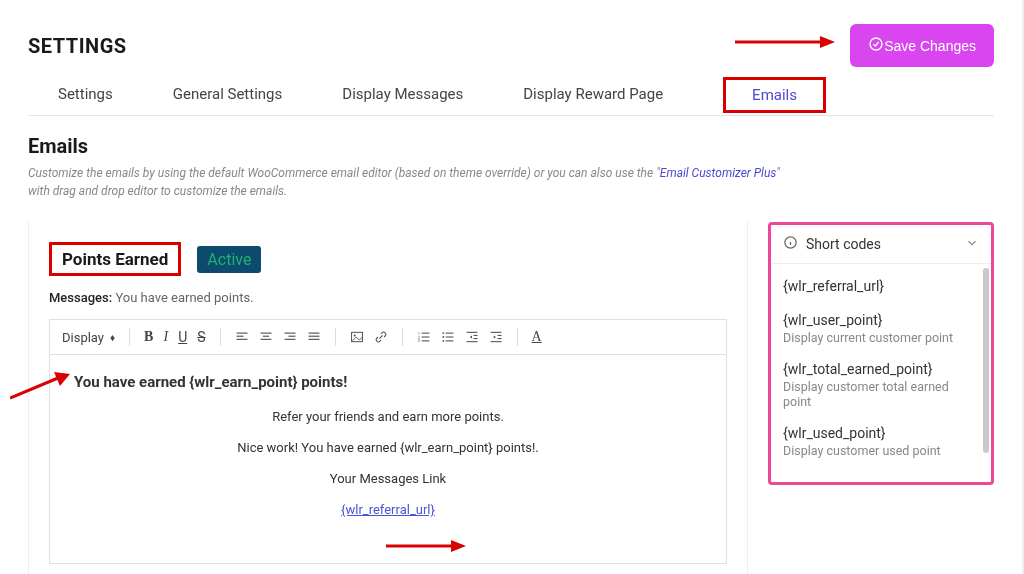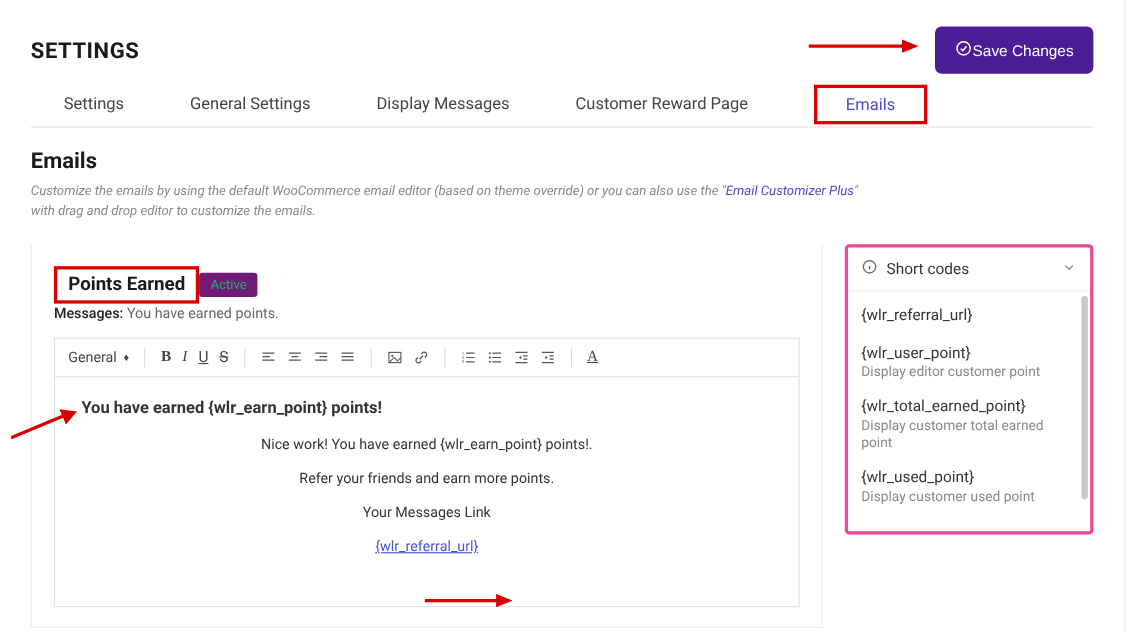--- a/index.html
+++ b/index.html
@@ -1,39 +1,39 @@
 <!DOCTYPE html>
 <html><head>
 <meta charset="utf-8">
 <style>
   * { box-sizing: border-box; margin: 0; padding: 0; }
   body { font-family: -apple-system, BlinkMacSystemFont, "Segoe UI", Roboto, Arial, sans-serif; font-size: 14px; color: #333; background: #fff; width: 1024px; height: 574px; overflow: hidden; position: relative; }
   .page { padding: 24px 28px 10px 28px; position: relative; border-right: 2px solid #eee; height: 574px; }
 
   .header-row { display: flex; justify-content: space-between; align-items: center; margin-bottom: 18px; }
   .page-title { font-size: 20px; font-weight: 700; letter-spacing: 0.5px; color: #1a1a1a; }
-  .save-btn { background: #4c1d95; color: #fff; border: none; border-radius: 6px; padding: 12px 18px; font-size: 14px; cursor: pointer; display: flex; align-items: center; gap: 0; }
+  .save-btn { background: #d946ef; color: #fff; border: none; border-radius: 6px; padding: 12px 18px; font-size: 14px; cursor: pointer; display: flex; align-items: center; gap: 0; }
   .save-btn svg { width: 16px; height: 16px; }
 
   .tabs { display: flex; gap: 60px; border-bottom: 1px solid #e5e5e5; padding-bottom: 10px; margin-bottom: 18px; padding-left: 30px; }
   .tab { color: #444; cursor: pointer; font-size: 15px; }
   .tab.active { color: #5048d1; }
   .tab.boxed { border: 3px solid #d90000; padding: 6px 26px; margin-top: -8px; margin-bottom: -8px; }
 
   .section-title { font-size: 20px; font-weight: 700; color: #1a1a1a; margin-bottom: 6px; }
   .section-desc { font-size: 12px; color: #888; font-style: italic; max-width: 760px; line-height: 1.5; margin-bottom: 22px; }
   .section-desc .link { color: #5048d1; }
 
   .content-row { display: flex; gap: 20px; align-items: flex-start; }
   .editor-panel { flex: 1; background: #fff; border: 1px solid #eee; border-top: none; padding: 20px 20px 18px 20px; position: relative; }
 
-  .title-row { display: flex; align-items: center; margin-bottom: 2px; }
+  .title-row { display: flex; align-items: center; gap: 16px; margin-bottom: 14px; }
   .points-badge-box { border: 3px solid #d90000; padding: 4px 10px; }
   .points-badge-box .pt-title { font-size: 17px; font-weight: 700; color: #1a1a1a; }
-  .active-badge { background: #701a75; color: #1db36a; font-size: 12px; padding: 4px 10px; border-radius: 3px; }
+  .active-badge { background: #0c4a6e; color: #1db36a; font-size: 16px; padding: 4px 10px; border-radius: 3px; }
 
   .subject-row { font-size: 13px; margin-bottom: 14px; }
   .subject-row .lbl { color: #222; font-weight: 500; }
   .subject-row .val { color: #666; }
 
   .ql-container { border: 1px solid #e0e0e0; }
   .ql-toolbar { border-bottom: 1px solid #e0e0e0; padding: 8px 12px; display: flex; align-items: center; gap: 14px; color: #555; }
   .ql-group { display: flex; gap: 10px; align-items: center; }
   .ql-sep { width: 1px; height: 18px; background: #ddd; }
   .ql-toolbar .fmt { font-size: 13px; }
@@ -79,21 +79,21 @@
           </svg>
       </span>
       <span>Save Changes</span>
     </button>
   </div>
 
   <div class="tabs">
     <div class="tab">Settings</div>
     <div class="tab">General Settings</div>
     <div class="tab">Display Messages</div>
-    <div class="tab">Customer Reward Page</div>
+    <div class="tab">Display Reward Page</div>
     <div class="tab active boxed">Emails</div>
   </div>
 
   <div class="section-title">Emails</div>
   <div class="section-desc">
     <span>Customize the emails by using the default WooCommerce email editor (based on theme override) or you can also use the "</span><span class="link">Email Customizer Plus</span><span>" with drag and drop editor to customize the emails.</span>
   </div>
 
   <div class="content-row">
     <div class="editor-panel">
@@ -106,21 +106,21 @@
       </div>
 
       <div class="subject-row">
         <span class="lbl">Messages:</span>
         <span class="val">You have earned points.</span>
       </div>
 
       <div class="ql-container">
         <div class="ql-toolbar">
           <span class="dd tool">
-            <span class="fmt">General</span>
+            <span class="fmt">Display</span>
             <span class="caret">♦</span>
           </span>
           <span class="ql-sep"></span>
           <span class="ql-group">
             <span class="tool icon-b">B</span>
             <span class="tool icon-i">I</span>
             <span class="tool icon-u">U</span>
             <span class="tool icon-s">S</span>
           </span>
           <span class="ql-sep"></span>
@@ -212,22 +212,22 @@
                 </svg>
               </span>
           </span>
           <span class="ql-sep"></span>
           <span class="ql-group">
             <span class="tool" style="font-family:Georgia,serif;text-decoration:underline;">A</span>
           </span>
         </div>
         <div class="ql-body">
           <div class="line1">You have earned {wlr_earn_point} points!</div>
+          <div class="centered">Refer your friends and earn more points.</div>
           <div class="centered">Nice work! You have earned {wlr_earn_point} points!.</div>
-          <div class="centered">Refer your friends and earn more points.</div>
           <div class="centered">Your Messages Link</div>
           <div class="centered"><span class="link-url">{wlr_referral_url}</span></div>
         </div>
       </div>
 
     </div>
 
     <div class="side-panel">
       <div class="sp-header">
         <div class="sp-left">
@@ -241,21 +241,21 @@
         <span><svg width="14" height="14" viewBox="0 0 24 24" fill="none" stroke="#888" stroke-width="2">
               <polyline points="6 9 12 15 18 9"></polyline>
             </svg></span>
       </div>
       <div class="sp-body">
         <div class="sc-item">
           <div class="sc-code">{wlr_referral_url}</div>
         </div>
         <div class="sc-item">
           <div class="sc-code">{wlr_user_point}</div>
-          <div class="sc-desc">Display editor customer point</div>
+          <div class="sc-desc">Display current customer point</div>
         </div>
         <div class="sc-item">
           <div class="sc-code">{wlr_total_earned_point}</div>
           <div class="sc-desc">Display customer total earned point</div>
         </div>
         <div class="sc-item">
           <div class="sc-code">{wlr_used_point}</div>
           <div class="sc-desc">Display customer used point</div>
         </div>
         <div class="sp-scroll"></div>

